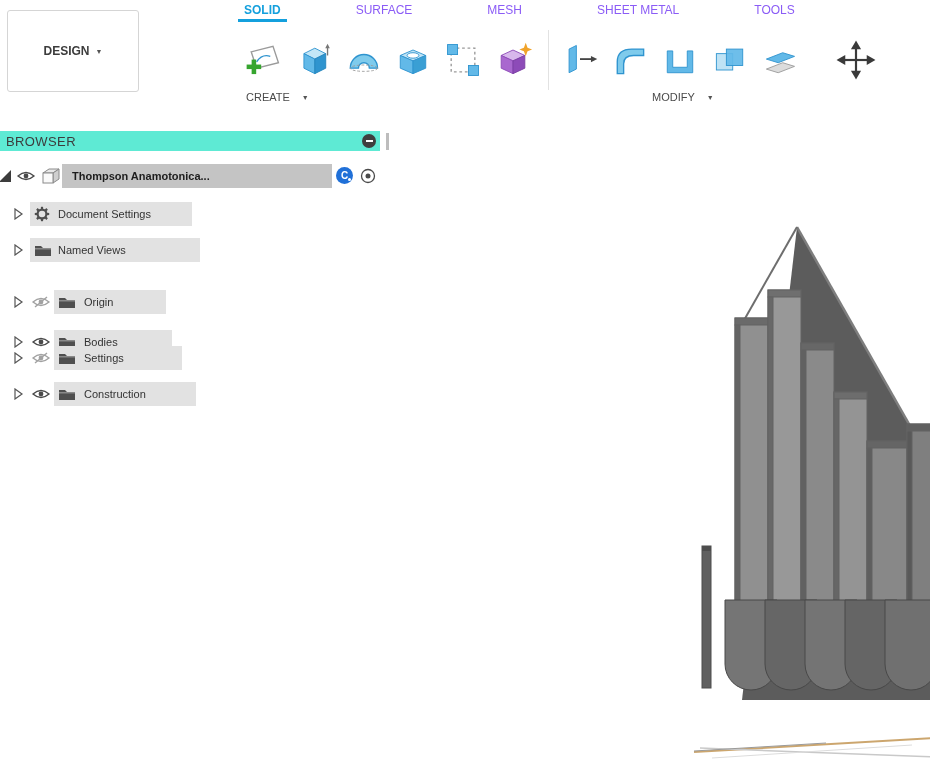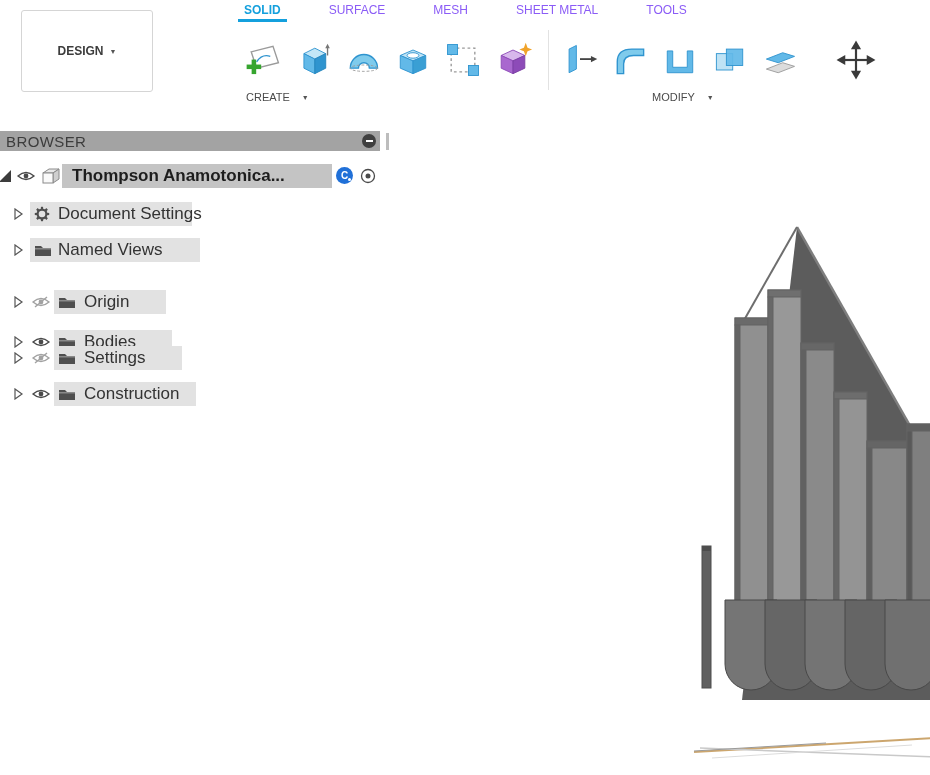--- a/index.html
+++ b/index.html
@@ -5,58 +5,58 @@
   html,body{margin:0;padding:0;}
   body{
     width:930px;height:775px;position:relative;overflow:hidden;
     background:#ffffff;
     font-family:"Liberation Sans", sans-serif;
     -webkit-font-smoothing:antialiased;
   }
   
   .toolbar{position:absolute;left:0;top:0;width:930px;height:112px;background:#fff;z-index:5;}
   .design-btn{
-    position:absolute;left:21px;top:10px;width:130px;height:80px;
+    position:absolute;left:7px;top:10px;width:130px;height:80px;
     border:1px solid #d5d5d5;border-radius:3px;background:#fff;
     display:flex;align-items:center;justify-content:center;gap:6px;
     font-size:12px;font-weight:bold;color:#3c3c3c;cursor:default;
   }
   .caret{font-size:7px;color:#555;}
-  .tabs{position:absolute;left:238px;top:0;height:22px;display:flex;gap:36px;align-items:flex-end;}
+  .tabs{position:absolute;left:238px;top:0;height:22px;display:flex;gap:63px;align-items:flex-end;}
   .tab{
     font-size:12px;color:#8b5cf6;padding:0 6px;line-height:20px;height:22px;
     box-sizing:border-box;white-space:nowrap;cursor:default;
   }
   .tab.active{color:#14a0dd;font-weight:bold;border-bottom:3px solid #14a0dd;}
   .tool-row{position:absolute;left:240px;top:32px;display:flex;align-items:center;height:56px;}
   .tool-btn{width:46px;height:52px;display:flex;align-items:center;justify-content:center;margin-right:4px;border-radius:3px;}
   .tool-btn svg{width:40px;height:40px;display:block;}
   .group-sep{width:1px;height:60px;background:#e2e2e2;margin:0 8px;}
   .move-btn{margin-left:26px;}
   .group-label{
     position:absolute;top:91px;display:flex;align-items:center;gap:12px;
     font-size:11px;color:#4a4a4a;cursor:default;
   }
   .create-label{left:246px;}
   .modify-label{left:652px;}
   
   .browser{position:absolute;left:0;top:131px;width:420px;z-index:6;}
   .browser-header{
-    position:absolute;left:0;top:0;width:380px;height:20px;background:#a3a3a3;
+    position:absolute;left:0;top:0;width:380px;height:20px;background:#5eead4;
     display:flex;align-items:center;padding-left:6px;box-sizing:border-box;
-    font-size:15px;color:#3c3c3c;letter-spacing:0.4px;
+    font-size:13px;color:#3c3c3c;letter-spacing:0.4px;
   }
   .collapse-btn{position:absolute;left:362px;top:3px;width:14px;height:14px;border-radius:50%;
     background:#3f3f3f;display:flex;align-items:center;justify-content:center;}
   .collapse-bar{width:7px;height:2px;background:#fff;}
   .scroll-thumb{position:absolute;left:386px;top:2px;width:3px;height:17px;background:#bdbdbd;}
   .trow{position:absolute;left:0;width:400px;height:26px;}
   .ribbon{position:absolute;top:1px;height:24px;background:#e2e2e2;}
   .ribbon.root{background:#c4c4c4;}
-  .tlabel{position:absolute;top:0;line-height:26px;font-size:17px;color:#333;white-space:nowrap;}
+  .tlabel{position:absolute;top:0;line-height:26px;font-size:11px;color:#333;white-space:nowrap;}
   .tlabel.root{font-weight:bold;color:#1d1d1d;}
   .expand{position:absolute;top:7px;}
   .tree-icon{position:absolute;}
   .badge{
     position:absolute;left:336px;top:4px;width:17px;height:17px;border-radius:50%;
     background:#2070d8;color:#fff;font-size:10px;font-weight:bold;
     display:flex;align-items:center;justify-content:center;
   }
   .badge-dot{position:absolute;right:2px;bottom:3px;width:3px;height:3px;border-radius:50%;background:#fff;}
   .activate{position:absolute;left:360px;top:5px;}

